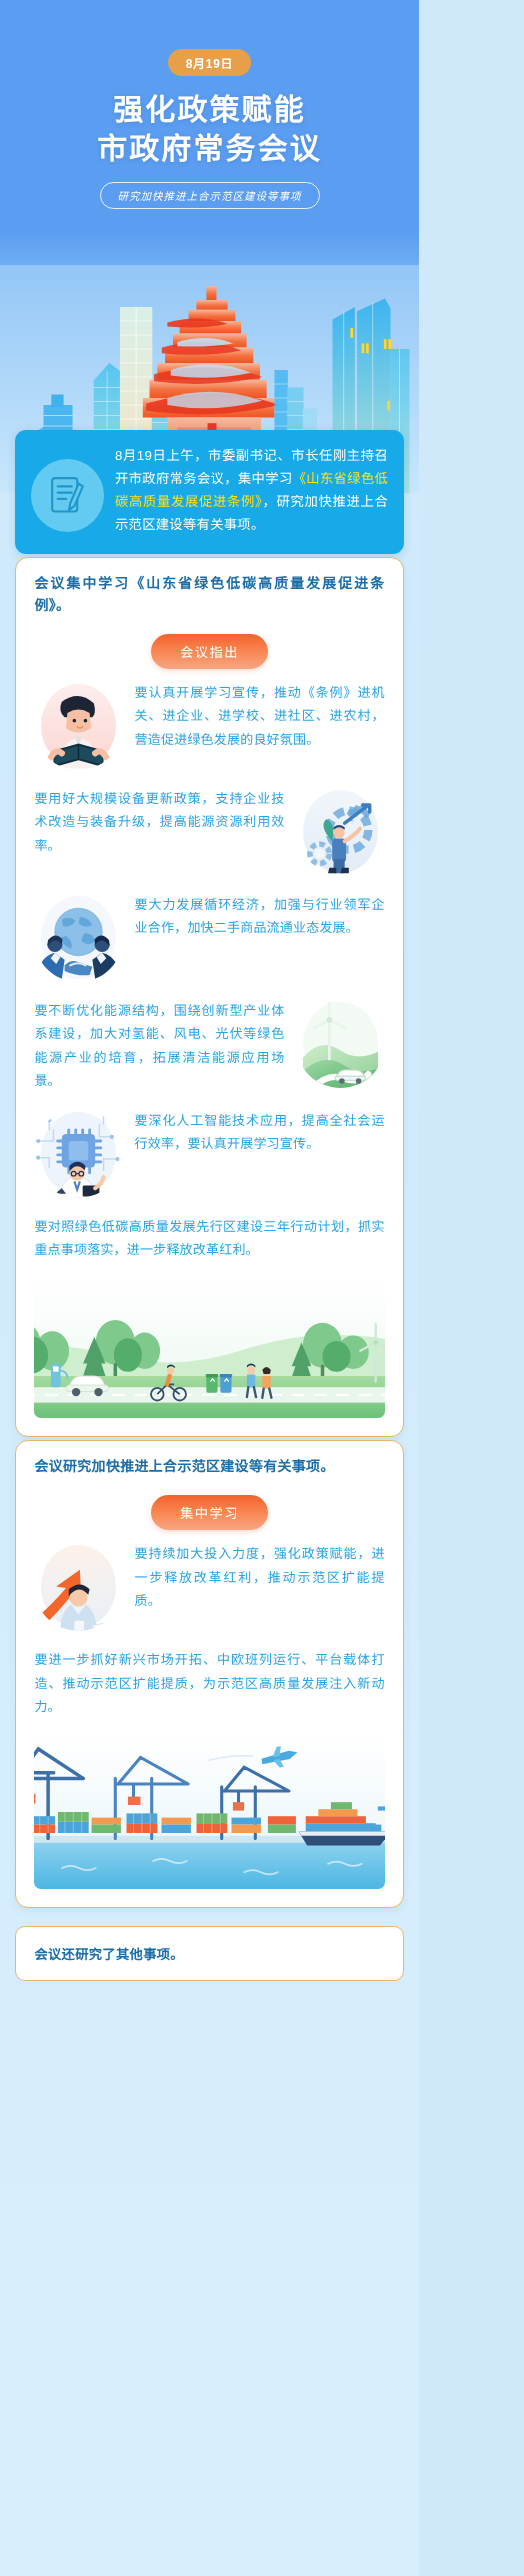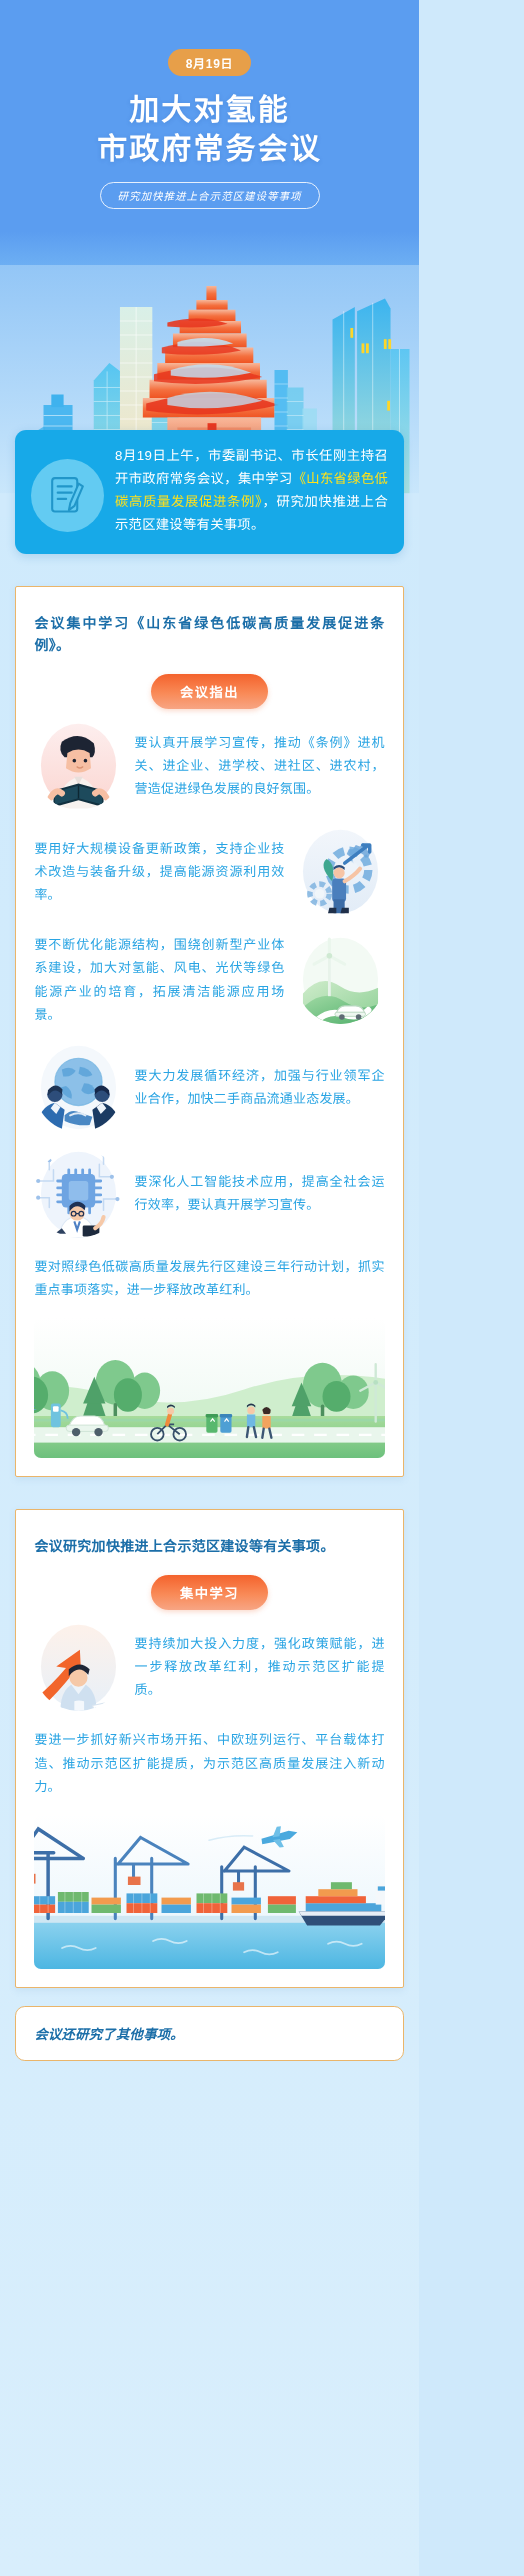--- a/index.html
+++ b/index.html
@@ -89,51 +89,51 @@
     color:#ffffff;
     font-size:13.3px;
     line-height:1.72;
     letter-spacing:0.3px;
     text-align:justify;
   }
   .hl-yellow { color:#ffe11b; }
 
   
   .card {
-    margin-top:32px;
+    margin-top:3px;
     background:#ffffff;
     border:1px solid #eab56a;
-    border-radius:2px;
-    padding:25px 18px 18px;
+    border-radius:13px;
+    padding:14px 18px 18px;
     box-shadow:0 2.1px 7px rgba(90,140,190,.10);
   }
   .card-heading {
     color:#1b6ea8;
     font-size:14px;
     font-weight:bold;
     line-height:1.6;
     letter-spacing:0.3px;
     text-align:justify;
   }
   .badge-row { text-align:center; margin:18px 0 12.6px; }
   .badge {
     display:inline-block;
     background:linear-gradient(180deg,#f4622c 0%,#f98a57 55%,#f7a584 100%);
     color:#ffffff;
     font-size:13.3px;
-    font-weight:bold;
+    font-weight:normal;
     letter-spacing:1.4px;
     padding:7.7px 29px;
     border-radius:18px;
     box-shadow:0 2.1px 5.6px rgba(240,110,60,.25);
   }
 
   .point {
     display:flex;
-    align-items:center;
+    align-items:flex-start;
     gap:11.2px;
     margin-bottom:17px;
   }
   .point.right { flex-direction:row-reverse; }
   .point.full { display:block; }
   .point-text {
     flex:1;
     color:#29a4e3;
     font-size:13px;
     line-height:1.78;
@@ -167,32 +167,31 @@
   .footer-card {
     margin-top:18px;
     background:#ffffff;
     border:1px solid #eab56a;
     border-radius:9.8px;
     padding:17px 18px;
     color:#1b6ea8;
     font-size:13.3px;
     font-weight:bold;
     letter-spacing:0.3px;
-    font-style:italic;
   }
 </style>
 </head>
 <body>
 
 <div class="page">
 
   <div class="hero">
     <div class="date-pill">8月19日</div>
     <div class="main-title">
-      <div>加大对氢能</div>
+      <div>强化政策赋能</div>
       <div>市政府常务会议</div>
     </div>
     <div class="sub-pill">研究加快推进上合示范区建设等事项</div>
   </div>
 
   <div class="skyline">
     <svg viewBox="0 0 751 360" preserveAspectRatio="none" aria-hidden="true">
       <defs>
         <linearGradient id="skyBg" x1="0" y1="0" x2="0" y2="1">
           <stop offset="0%" stop-color="#93c6f6"></stop>
@@ -381,20 +380,50 @@
             <rect x="54" y="104" width="16" height="20" fill="#3c6ca6"></rect>
             <circle cx="62" cy="66" r="8" fill="#f6c4a5"></circle>
             <path d="M54 62 q8-8 16 0 l0-4 q-8-7-16 0Z" fill="#2d4d7a"></path>
             <path d="M48 116 h10 v8 h-12z M66 116 h10 v8 h-12z" fill="#20304a"></path>
             <path d="M70 78 q14-8 22-18" stroke="#f6c4a5" stroke-width="6" fill="none" stroke-linecap="round"></path>
           </svg>
         </div>
         <div class="point-text">要用好大规模设备更新政策，支持企业技术改造与装备升级，提高能源资源利用效率。</div>
       </div>
 
+      <div class="point">
+        <div class="point-art">
+          <svg viewBox="0 0 128 128" aria-hidden="true">
+            <ellipse cx="64" cy="64" rx="54" ry="60" fill="#f4f8fc"></ellipse>
+            <circle cx="64" cy="56" r="34" fill="#8cc0e8"></circle>
+            <g fill="#5ba3d9" opacity=".85">
+              <path d="M40 38 q12-6 20 2 q-6 10 -18 8Z"></path>
+              <path d="M66 34 q14 2 18 12 q-10 6 -20-2Z"></path>
+              <path d="M46 62 q10 6 8 18 q-14-4 -16-16Z"></path>
+              <path d="M72 58 q14 0 16 12 q-12 8 -20-2Z"></path>
+            </g>
+            <circle cx="64" cy="56" r="34" fill="none" stroke="#6cb0e0" stroke-width="1.6" opacity=".7"></circle>
+
+            <path d="M4 124 q2-32 26-38 l14 10 -4 28Z" fill="#2d6cb0"></path>
+            <circle cx="30" cy="74" r="11" fill="#2d4d7a"></circle>
+            <path d="M20 76 q10-14 20-2 l1-7 q-10-12 -21 1Z" fill="#1c3354"></path>
+            <path d="M30 86 l8 6 -6 10 -8-8Z" fill="#eef4fa"></path>
+
+            <path d="M124 124 q-2-32 -26-38 l-14 10 4 28Z" fill="#1b3b63"></path>
+            <circle cx="98" cy="74" r="11" fill="#2d4d7a"></circle>
+            <path d="M108 76 q-10-14 -20-2 l-1-7 q10-12 21 1Z" fill="#16284a"></path>
+            <path d="M98 86 l-8 6 6 10 8-8Z" fill="#eef4fa"></path>
+
+            <path d="M44 104 q10-10 22-4 q10 4 18 6 l-4 12 q-18 2 -36-6Z" fill="#4a88c4"></path>
+            <path d="M52 104 q12-6 22 0" stroke="#dfeaf5" stroke-width="3" fill="none" stroke-linecap="round"></path>
+          </svg>
+        </div>
+        <div class="point-text">要大力发展循环经济，加强与行业领军企业合作，加快二手商品流通业态发展。</div>
+      </div>
+
       <div class="point right">
         <div class="point-art">
           <svg viewBox="0 0 128 128" aria-hidden="true">
             <defs>
               <linearGradient id="hillG" x1="0" y1="0" x2="1" y2="1">
                 <stop offset="0%" stop-color="#9fd9a3"></stop>
                   <stop offset="100%" stop-color="#4fae6a"></stop>
                 </linearGradient>
               <linearGradient id="hillG2" x1="0" y1="0" x2="1" y2="1">
                 <stop offset="0%" stop-color="#cfeccb"></stop>
@@ -416,50 +445,20 @@
 
             <g transform="translate(56,100)">
               <path d="M2 12 q4-10 12-10 h16 q9 0 13 10 z" fill="#ffffff" stroke="#bcd9c3" stroke-width="1.6"></path>
               <rect x="0" y="11" width="44" height="6" rx="3" fill="#eef7f0" stroke="#bcd9c3" stroke-width="1.4"></rect>
               <circle cx="10" cy="18" r="4" fill="#5e6b74"></circle>
                 <circle cx="34" cy="18" r="4" fill="#5e6b74"></circle>
             </g>
           </svg>
         </div>
         <div class="point-text">要不断优化能源结构，围绕创新型产业体系建设，加大对氢能、风电、光伏等绿色能源产业的培育，拓展清洁能源应用场景。</div>
-      </div>
-
-      <div class="point">
-        <div class="point-art">
-          <svg viewBox="0 0 128 128" aria-hidden="true">
-            <ellipse cx="64" cy="64" rx="54" ry="60" fill="#f4f8fc"></ellipse>
-            <circle cx="64" cy="56" r="34" fill="#8cc0e8"></circle>
-            <g fill="#5ba3d9" opacity=".85">
-              <path d="M40 38 q12-6 20 2 q-6 10 -18 8Z"></path>
-              <path d="M66 34 q14 2 18 12 q-10 6 -20-2Z"></path>
-              <path d="M46 62 q10 6 8 18 q-14-4 -16-16Z"></path>
-              <path d="M72 58 q14 0 16 12 q-12 8 -20-2Z"></path>
-            </g>
-            <circle cx="64" cy="56" r="34" fill="none" stroke="#6cb0e0" stroke-width="1.6" opacity=".7"></circle>
-
-            <path d="M4 124 q2-32 26-38 l14 10 -4 28Z" fill="#2d6cb0"></path>
-            <circle cx="30" cy="74" r="11" fill="#2d4d7a"></circle>
-            <path d="M20 76 q10-14 20-2 l1-7 q-10-12 -21 1Z" fill="#1c3354"></path>
-            <path d="M30 86 l8 6 -6 10 -8-8Z" fill="#eef4fa"></path>
-
-            <path d="M124 124 q-2-32 -26-38 l-14 10 4 28Z" fill="#1b3b63"></path>
-            <circle cx="98" cy="74" r="11" fill="#2d4d7a"></circle>
-            <path d="M108 76 q-10-14 -20-2 l-1-7 q10-12 21 1Z" fill="#16284a"></path>
-            <path d="M98 86 l-8 6 6 10 8-8Z" fill="#eef4fa"></path>
-
-            <path d="M44 104 q10-10 22-4 q10 4 18 6 l-4 12 q-18 2 -36-6Z" fill="#4a88c4"></path>
-            <path d="M52 104 q12-6 22 0" stroke="#dfeaf5" stroke-width="3" fill="none" stroke-linecap="round"></path>
-          </svg>
-        </div>
-        <div class="point-text">要大力发展循环经济，加强与行业领军企业合作，加快二手商品流通业态发展。</div>
       </div>
 
       <div class="point">
         <div class="point-art">
           <svg viewBox="0 0 128 128" aria-hidden="true">
             <ellipse cx="64" cy="64" rx="54" ry="60" fill="#eef4fc"></ellipse>
             <g stroke="#c3d9f2" stroke-width="2.2" fill="none" stroke-linecap="round">
               <path d="M6 46h22v-16M6 70h16v14M22 30v-14M112 40h-18v-18M120 72h-20v16M100 22v-14"></path>
             </g>
             <g fill="#9dc1ea">

